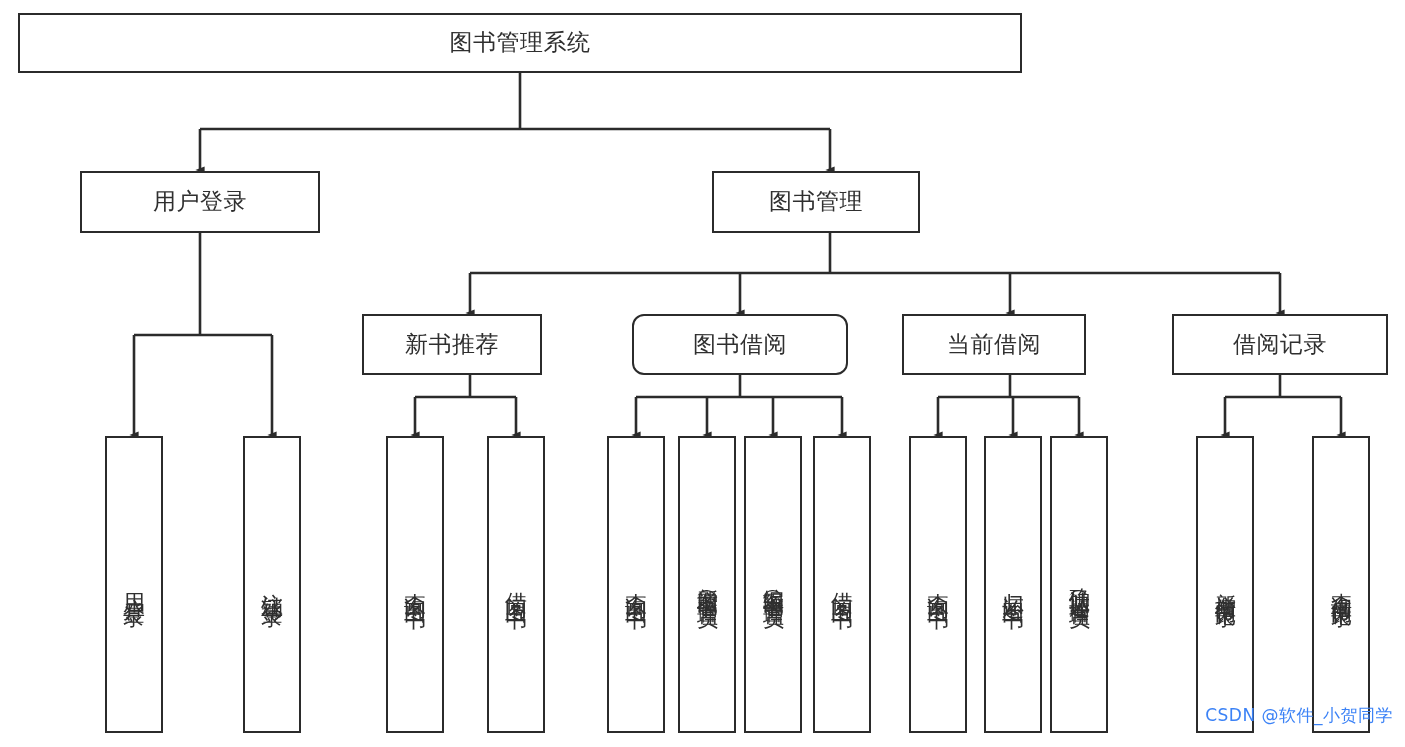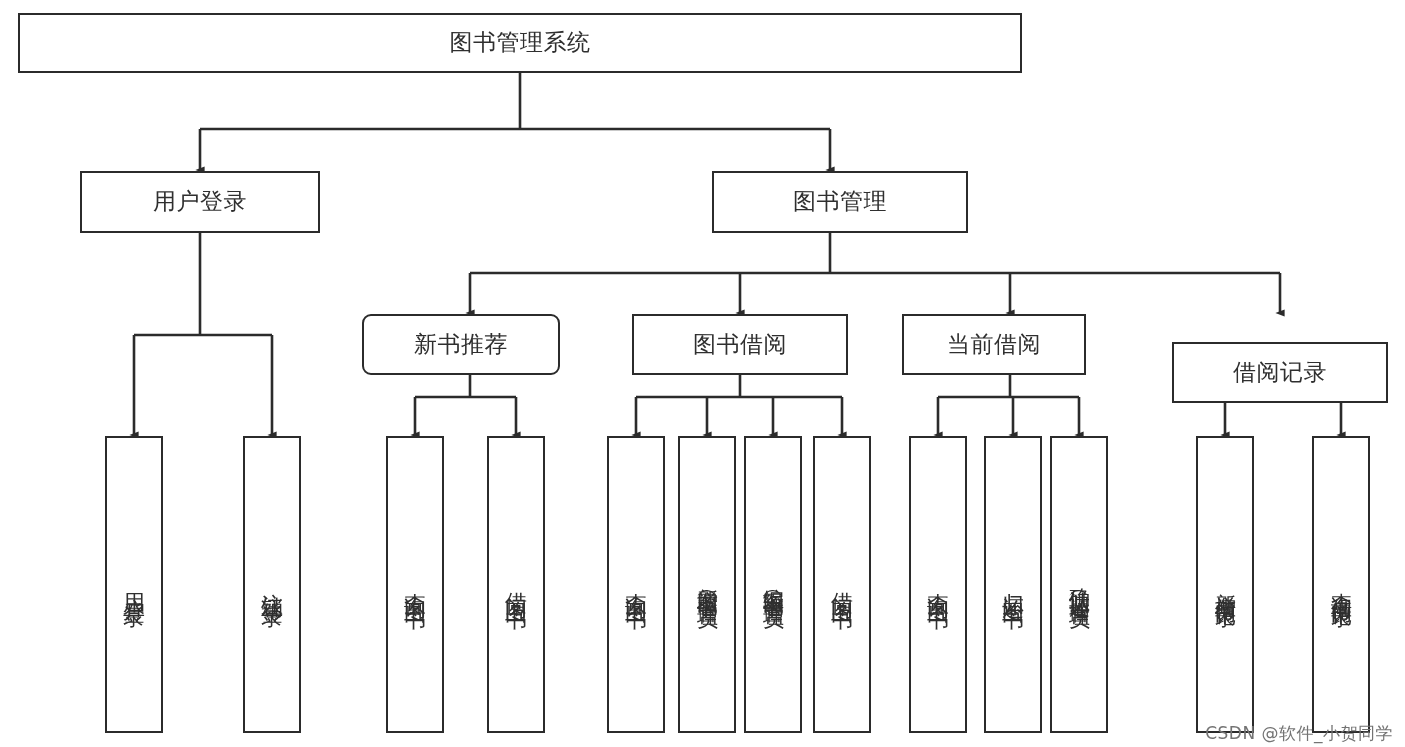--- a/index.html
+++ b/index.html
@@ -64,23 +64,23 @@
     white-space: nowrap;
     max-height: 100%;
   }
   .node.vert.narrow .label {
     font-size: 21px;
     letter-spacing: 3px;
   }
   .watermark {
     position: absolute;
     right: 12px;
-    bottom: 2px;
+    bottom: 20px;
     font-size: 17px;
-    color: #737373;
+    color: #3b82f6;
     letter-spacing: 0.5px;
     white-space: nowrap;
     user-select: none;
   }
 </style>
 </head>
 <body>
 
 <div id="canvas">
 
@@ -127,33 +127,33 @@
       </g>
   </svg>
 
   <div id="nodes">
       <div class="node horiz root" style="left: 18px; top: 13px; width: 1004px; height: 60px;">
         <span class="label">图书管理系统</span>
       </div>
       <div class="node horiz" style="left: 80px; top: 171px; width: 240px; height: 62px;">
         <span class="label">用户登录</span>
       </div>
-      <div class="node horiz" style="left: 712px; top: 171px; width: 256px; height: 62px;">
+      <div class="node horiz" style="left: 712px; top: 171px; width: 208px; height: 62px;">
         <span class="label">图书管理</span>
       </div>
-      <div class="node horiz" style="left: 362px; top: 314px; width: 198px; height: 61px; border-radius: 9px;">
+      <div class="node horiz" style="left: 362px; top: 314px; width: 180px; height: 61px;">
         <span class="label">新书推荐</span>
       </div>
-      <div class="node horiz" style="left: 632px; top: 314px; width: 216px; height: 61px;">
+      <div class="node horiz" style="left: 632px; top: 314px; width: 216px; height: 61px; border-radius: 12px;">
         <span class="label">图书借阅</span>
       </div>
       <div class="node horiz" style="left: 902px; top: 314px; width: 184px; height: 61px;">
         <span class="label">当前借阅</span>
       </div>
-      <div class="node horiz" style="left: 1172px; top: 314px; width: 216px; height: 61px; margin-top: 28px;">
+      <div class="node horiz" style="left: 1172px; top: 314px; width: 216px; height: 61px;">
         <span class="label">借阅记录</span>
       </div>
       <div class="node vert" style="left: 105px; top: 436px; width: 58px; height: 297px;">
         <span class="label">用户登录</span>
       </div>
       <div class="node vert" style="left: 243px; top: 436px; width: 58px; height: 297px;">
         <span class="label">注销登录</span>
       </div>
       <div class="node vert" style="left: 386px; top: 436px; width: 58px; height: 297px;">
         <span class="label">查询图书</span>

